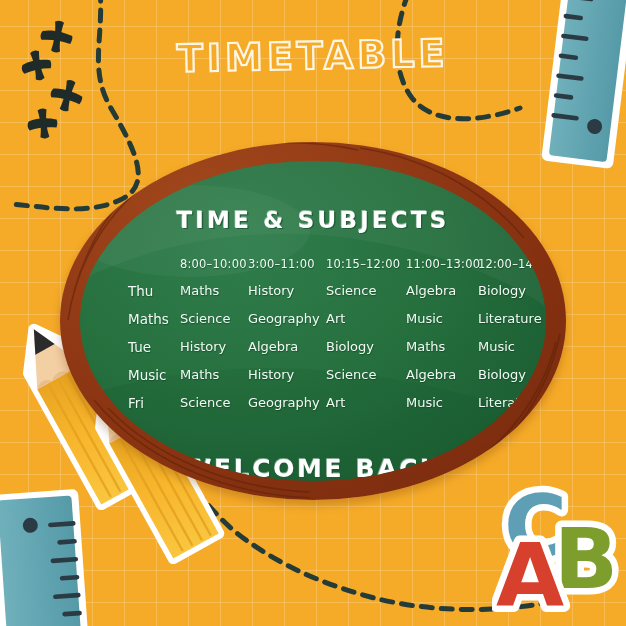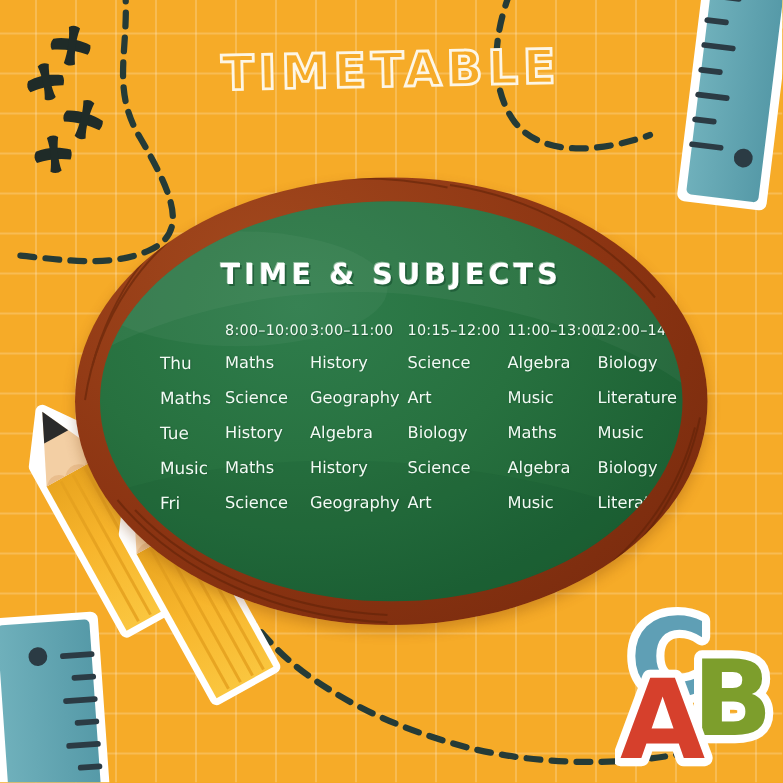--- a/index.html
+++ b/index.html
@@ -333,20 +333,21 @@
             <span class="cell day c0">Fri</span>
             <span class="cell c1">Science</span>
             <span class="cell c2">Geography</span>
             <span class="cell c3">Art</span>
             <span class="cell c4">Music</span>
             <span class="cell c5">Literature</span>
           </div>
 
         </div>
 
+        <div id="welcome">WELCOME BACK</div>
       </div>
     </div>
   </div>
 </div>
 
 <svg id="abc" viewBox="0 0 134 148">
 
   <g>
     <text x="12" y="78" font-family="DejaVu Sans, sans-serif" font-size="86" font-weight="bold" fill="#ffffff" stroke="#ffffff" stroke-width="13" stroke-linejoin="round">C</text>
     <text x="12" y="78" font-family="DejaVu Sans, sans-serif" font-size="86" font-weight="bold" fill="#5f9fb5">C</text>

